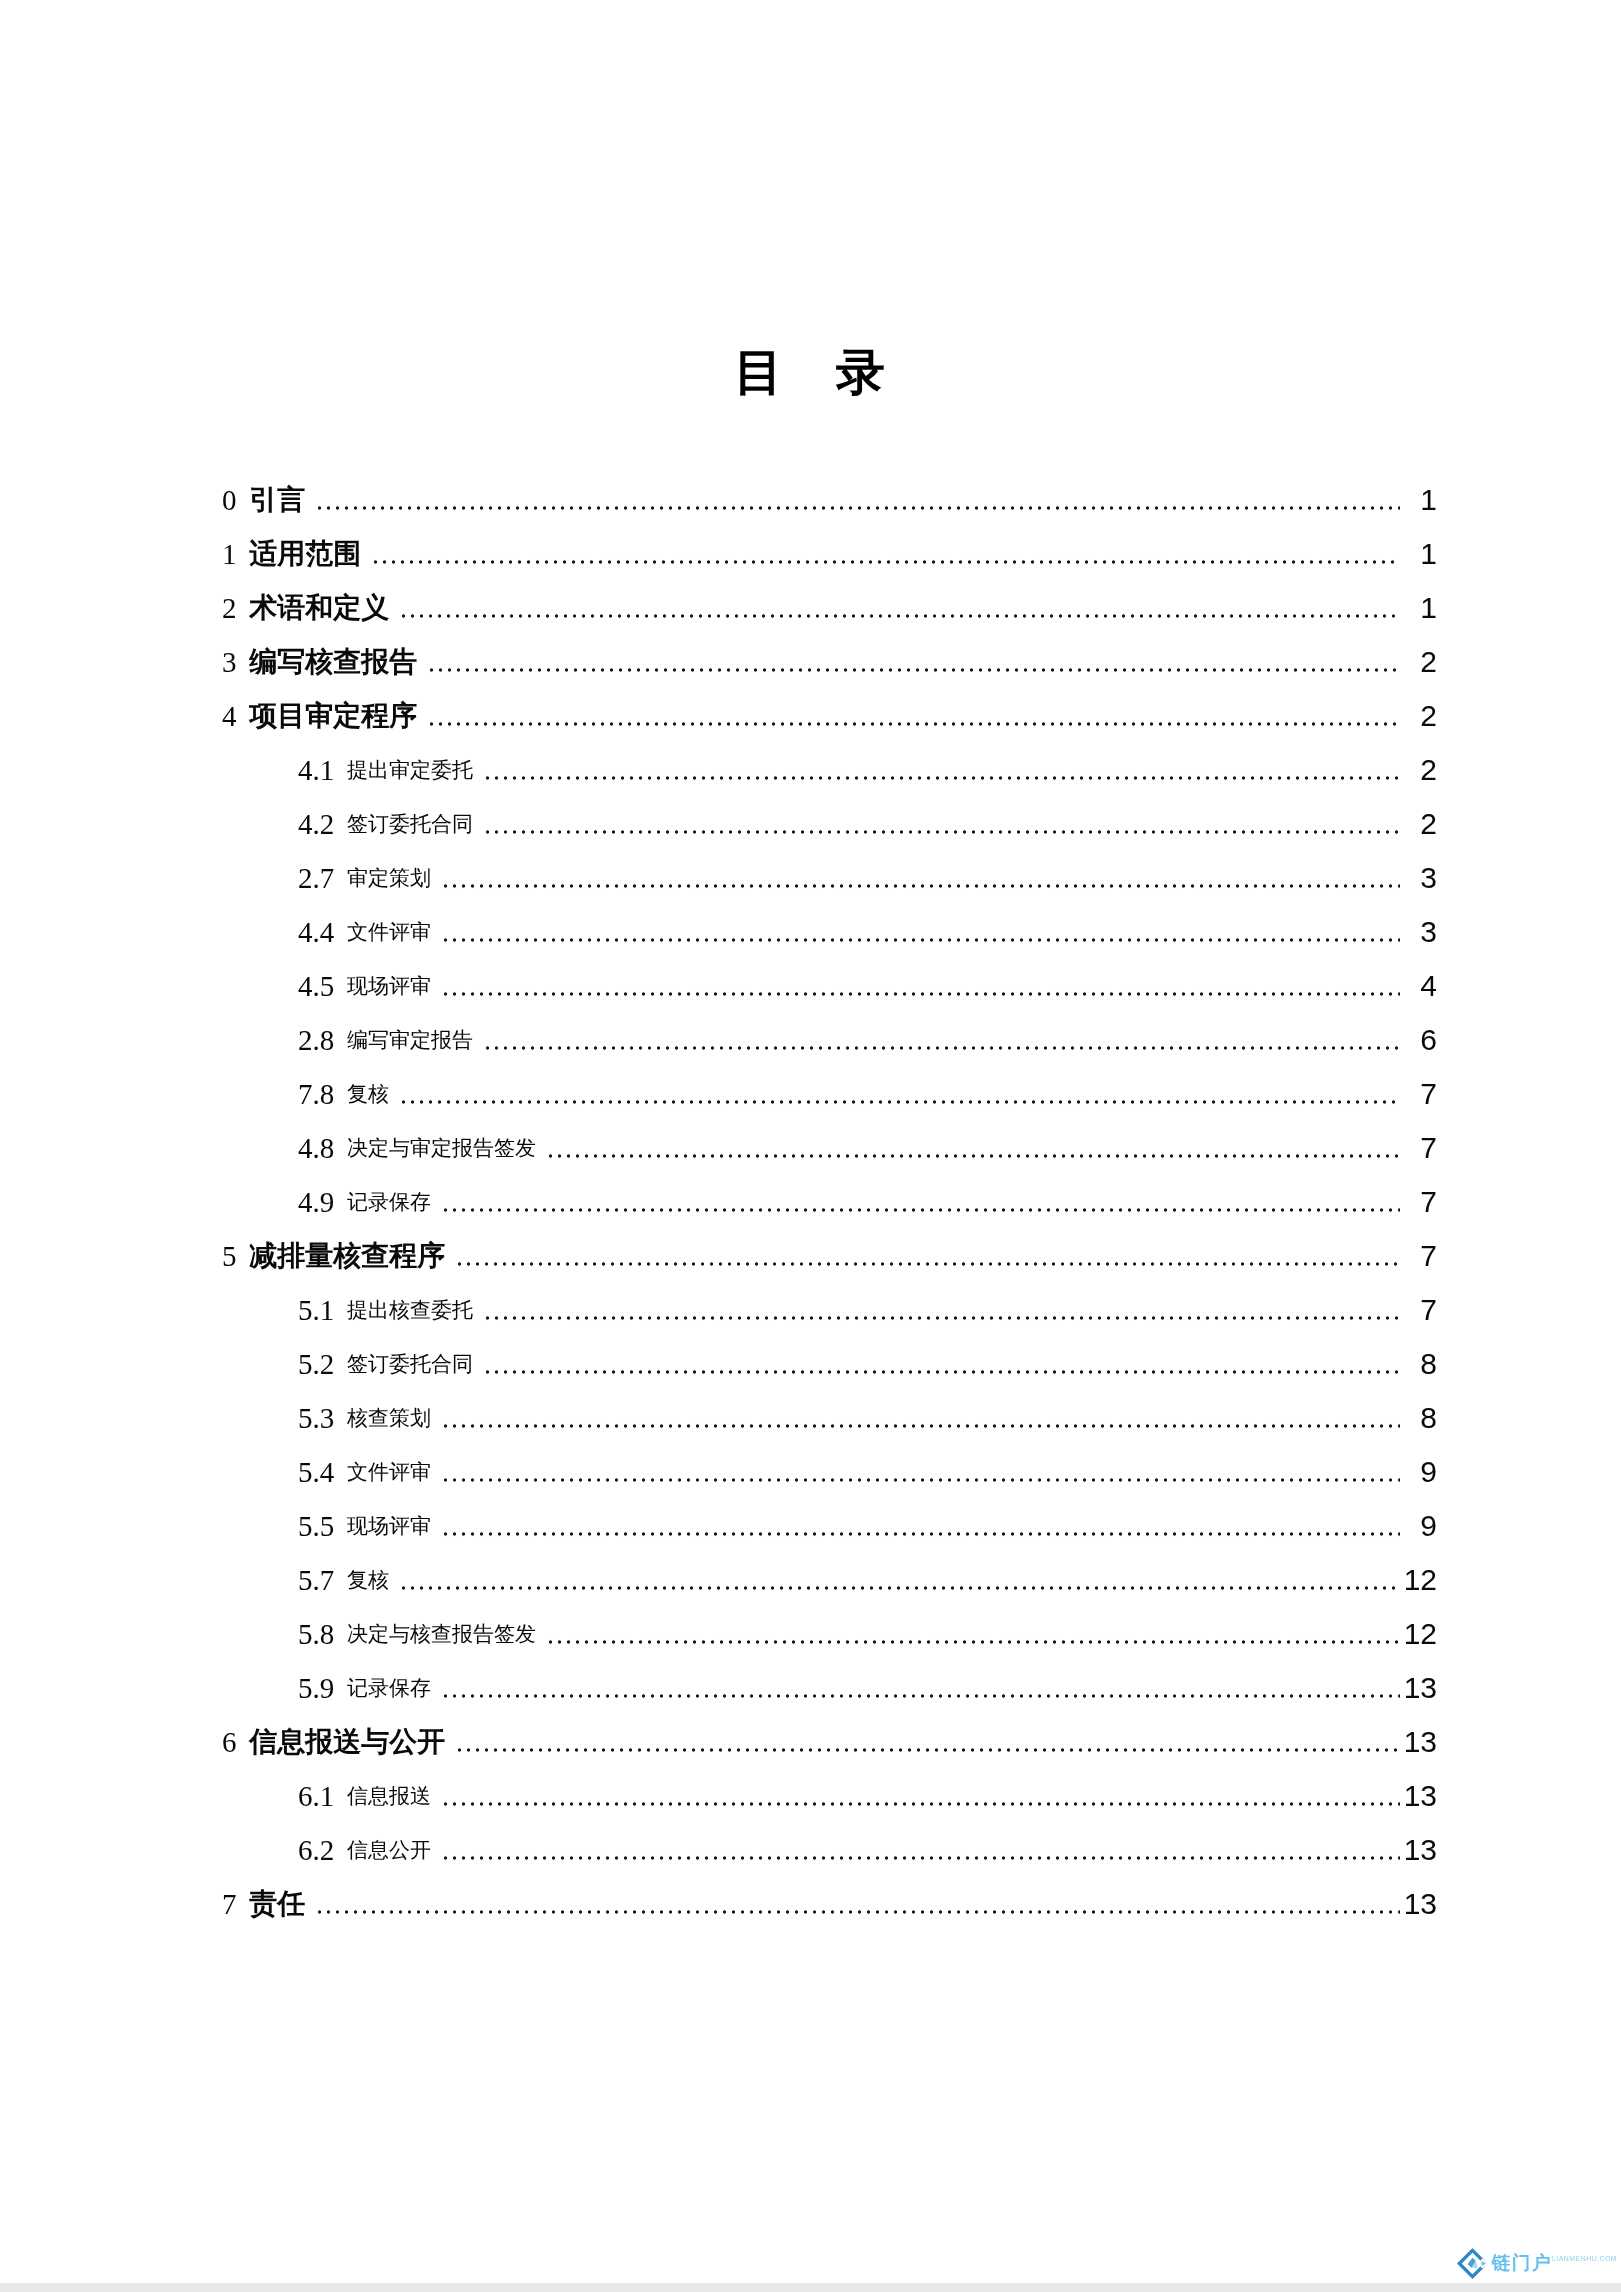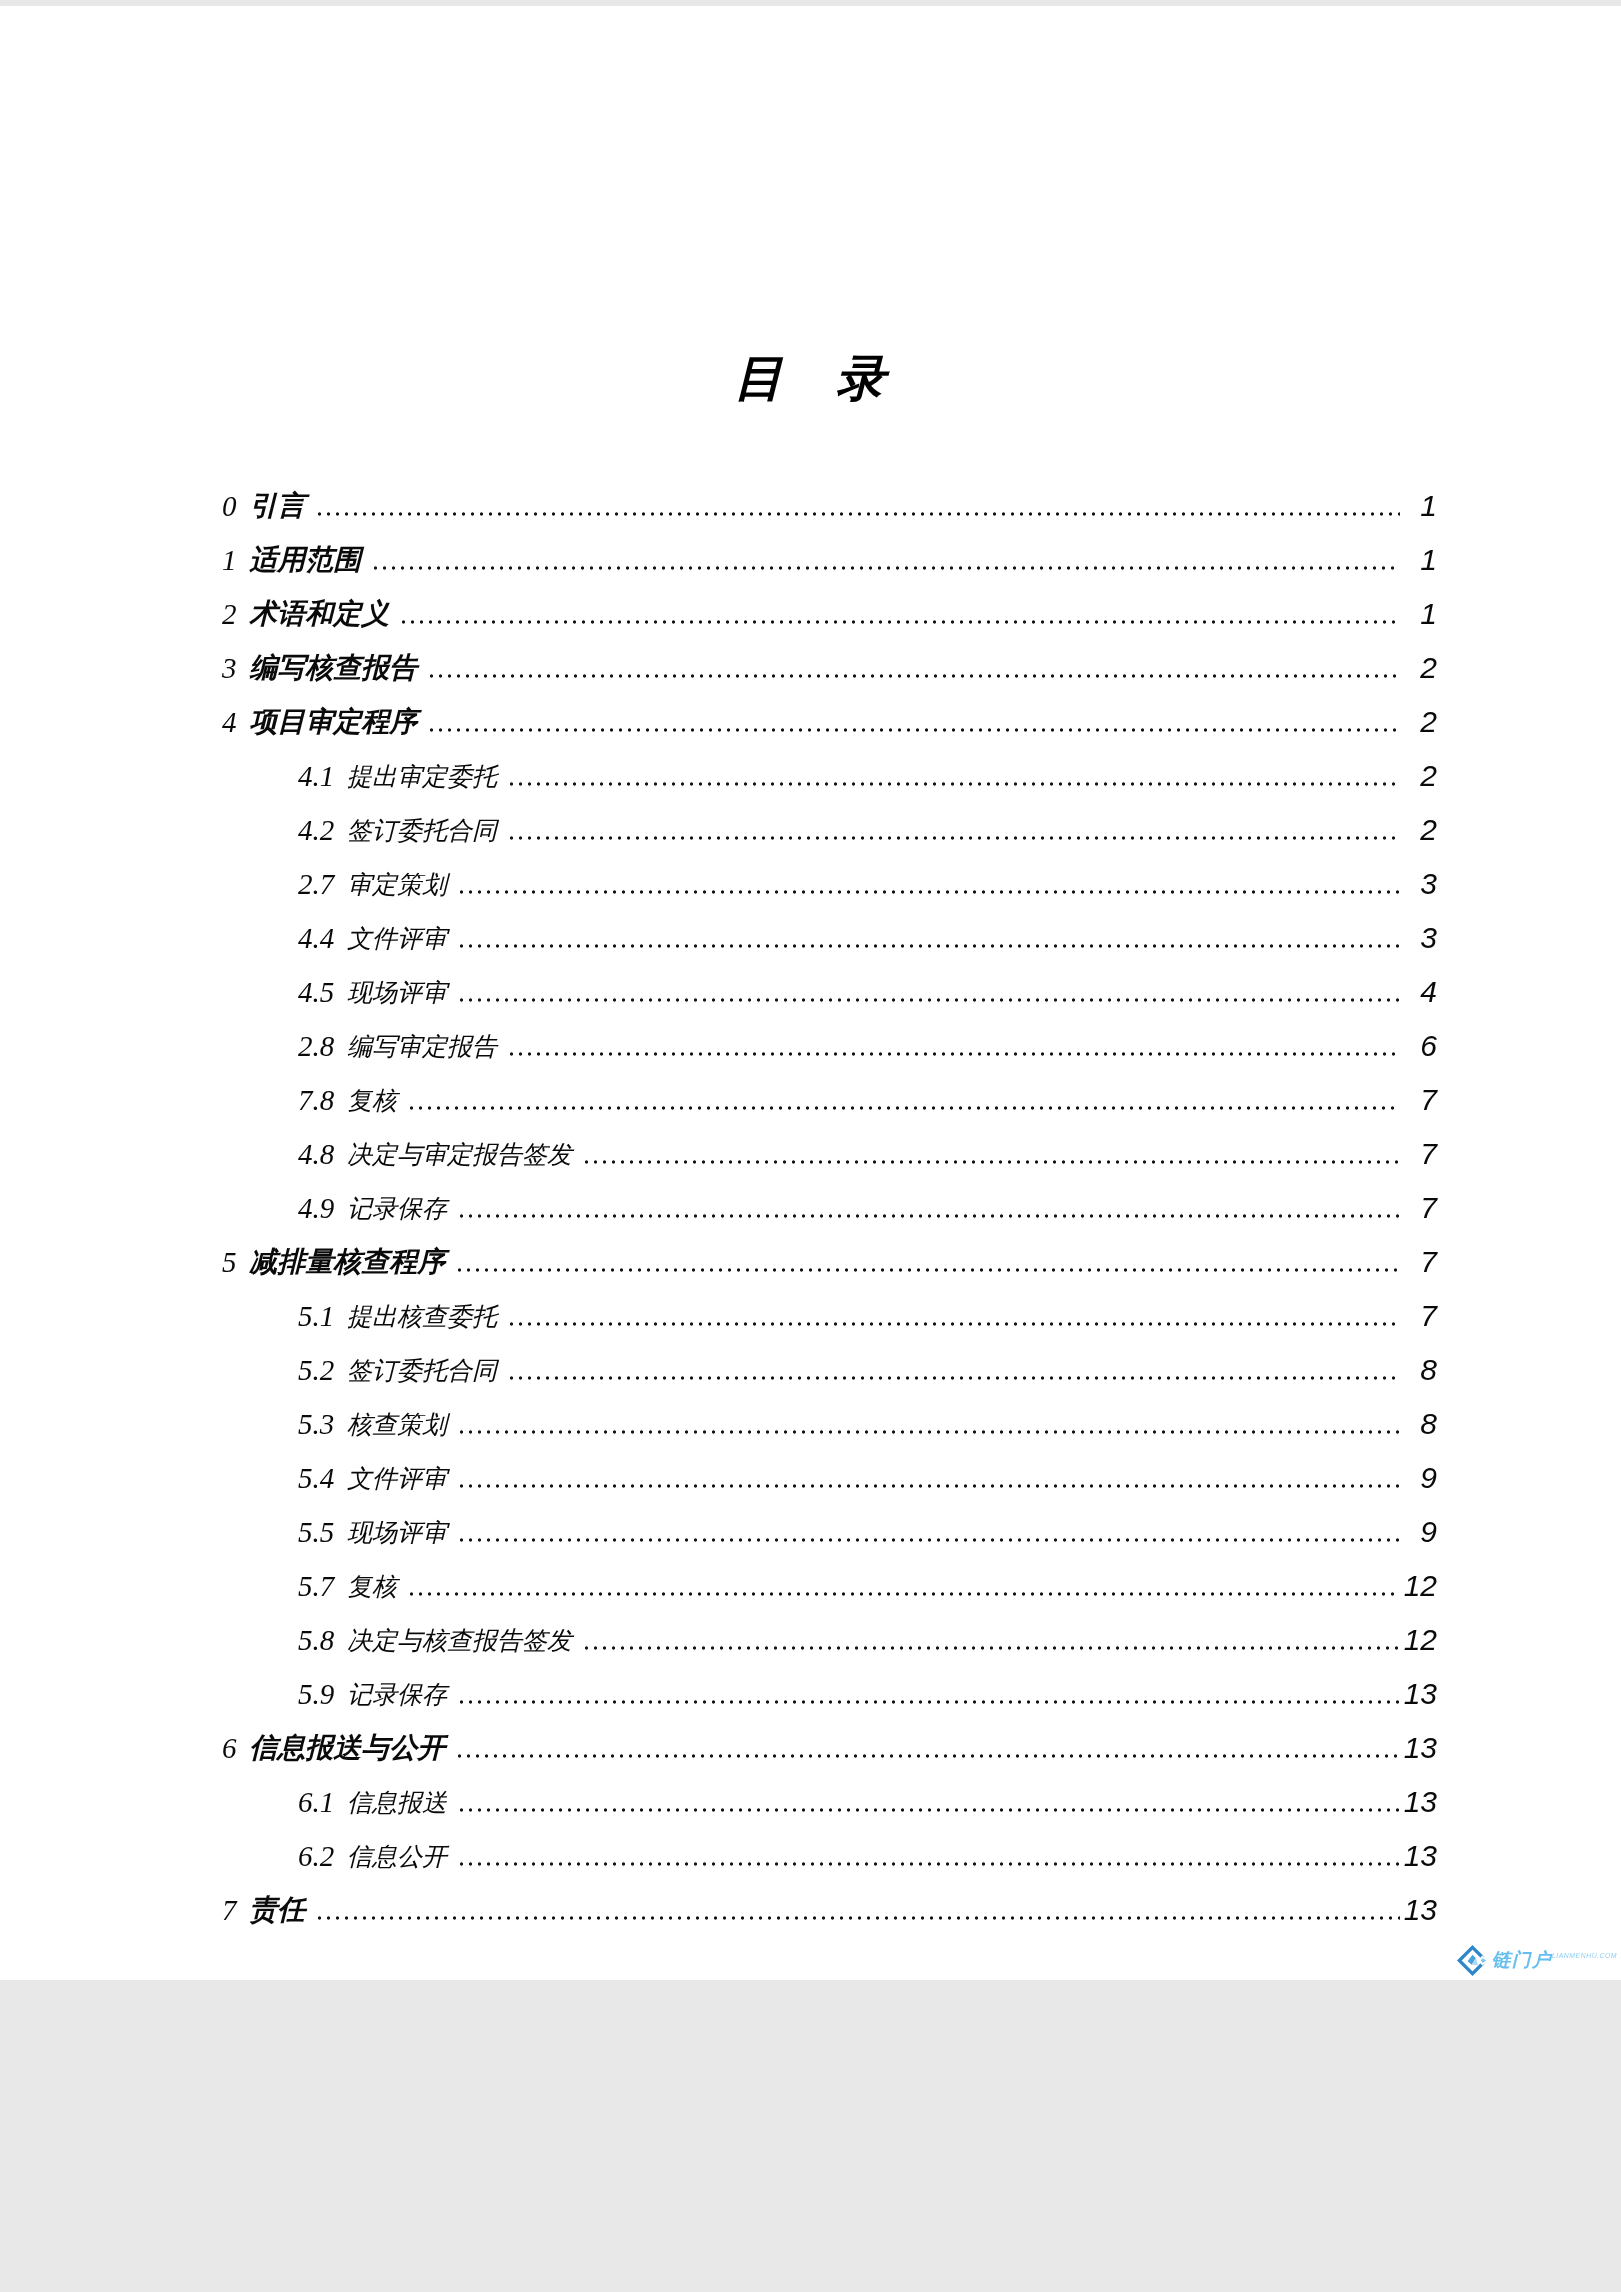--- a/index.html
+++ b/index.html
@@ -1,24 +1,23 @@
 <!DOCTYPE html>
 <html><head>
 <meta charset="utf-8">
 <style>
   html, body { margin: 0; padding: 0; background: #e8e8e8; }
   .page {
     position: relative;
     width: 1621px;
-    height: 1974px;
+    height: 2283px;
     background: #ffffff;
-    margin: 6px auto;
+    margin: 0 auto;
     overflow: hidden;
     color: #0a0a0a;
-    font-style: italic;
   }
   .doc-title {
     position: absolute;
     top: 345px;
     left: 0;
     right: 0;
     text-align: center;
     font-family: "Liberation Serif", "DejaVu Serif", serif;
     font-weight: 700;
     font-size: 49px;
@@ -42,21 +41,21 @@
   .toc-row.level-2 { padding-left: 76px; }
   .row-num {
     font-family: "Liberation Serif", "DejaVu Serif", serif;
     font-weight: 400;
     font-size: 29px;
     white-space: pre;
     flex: 0 0 auto;
   }
   .row-label {
     margin-left: 12.7px;
-    font-size: 25px;
+    font-size: 21px;
     flex: 0 0 auto;
     white-space: pre;
   }
   .toc-row.level-1 .row-label {
     font-family: "Liberation Sans", "DejaVu Sans", sans-serif;
     font-weight: 700;
     font-size: 28px;
     text-align: center;
   }
   .toc-row.level-2 .row-label {

